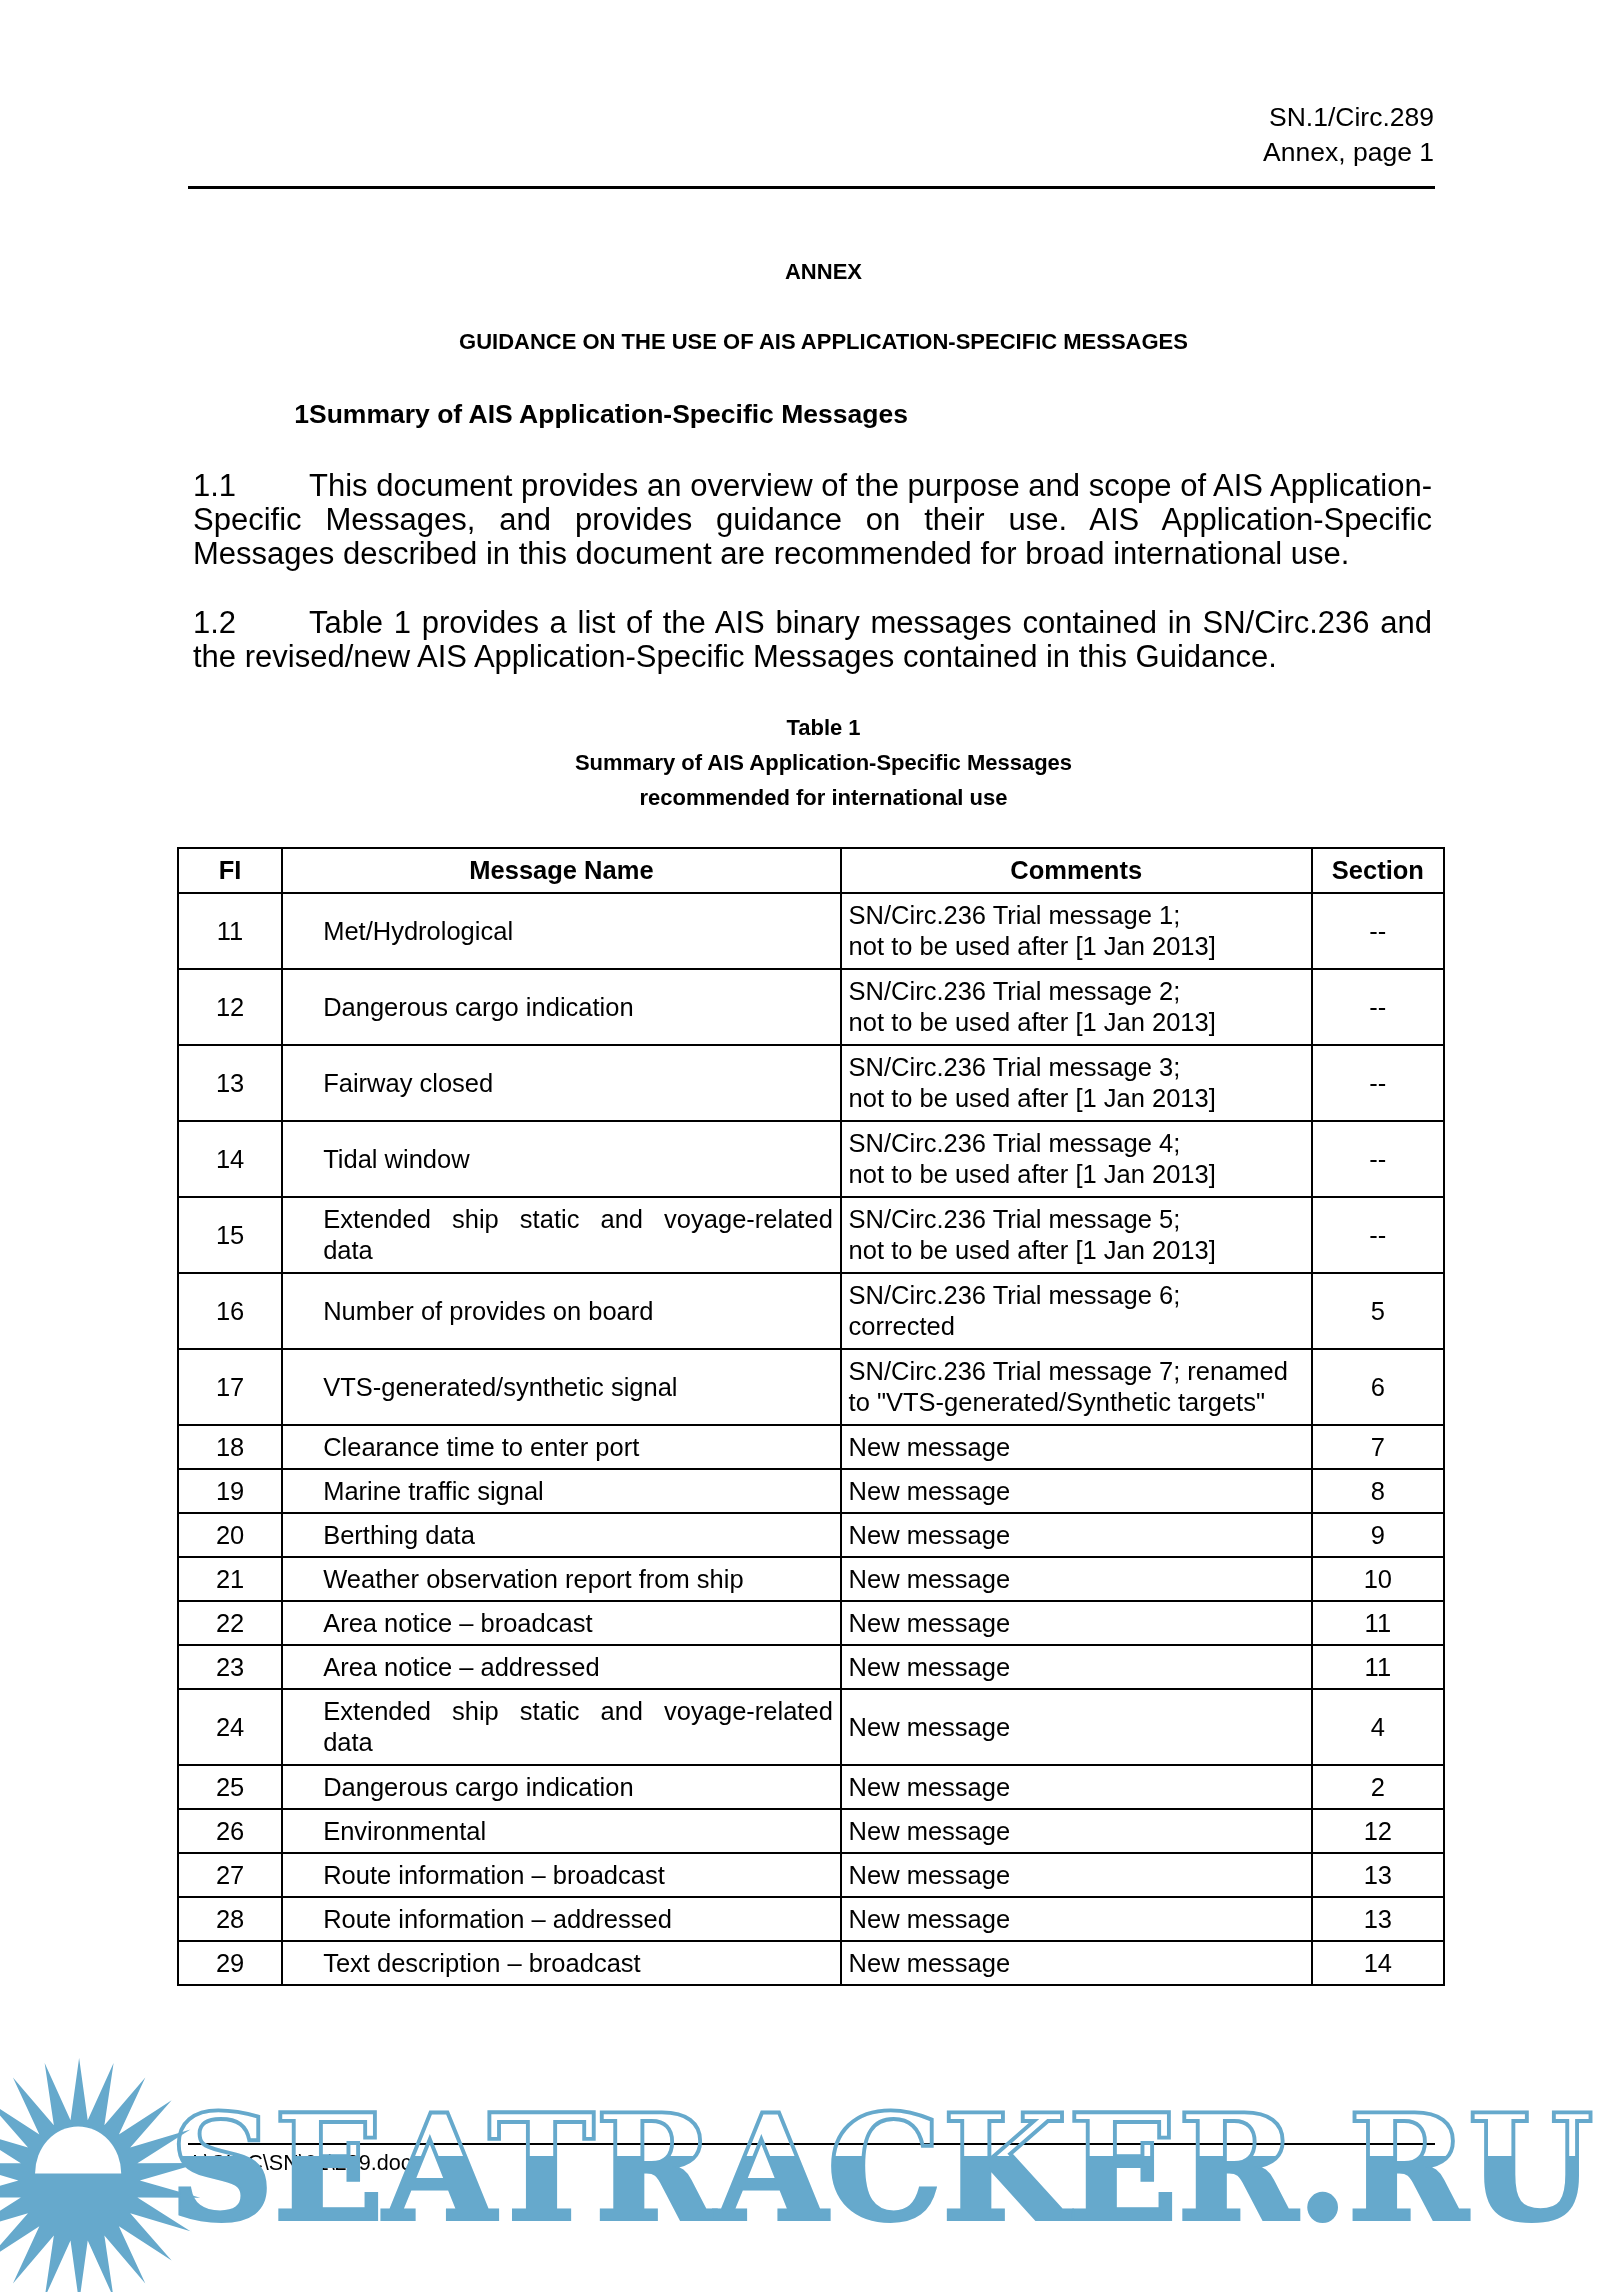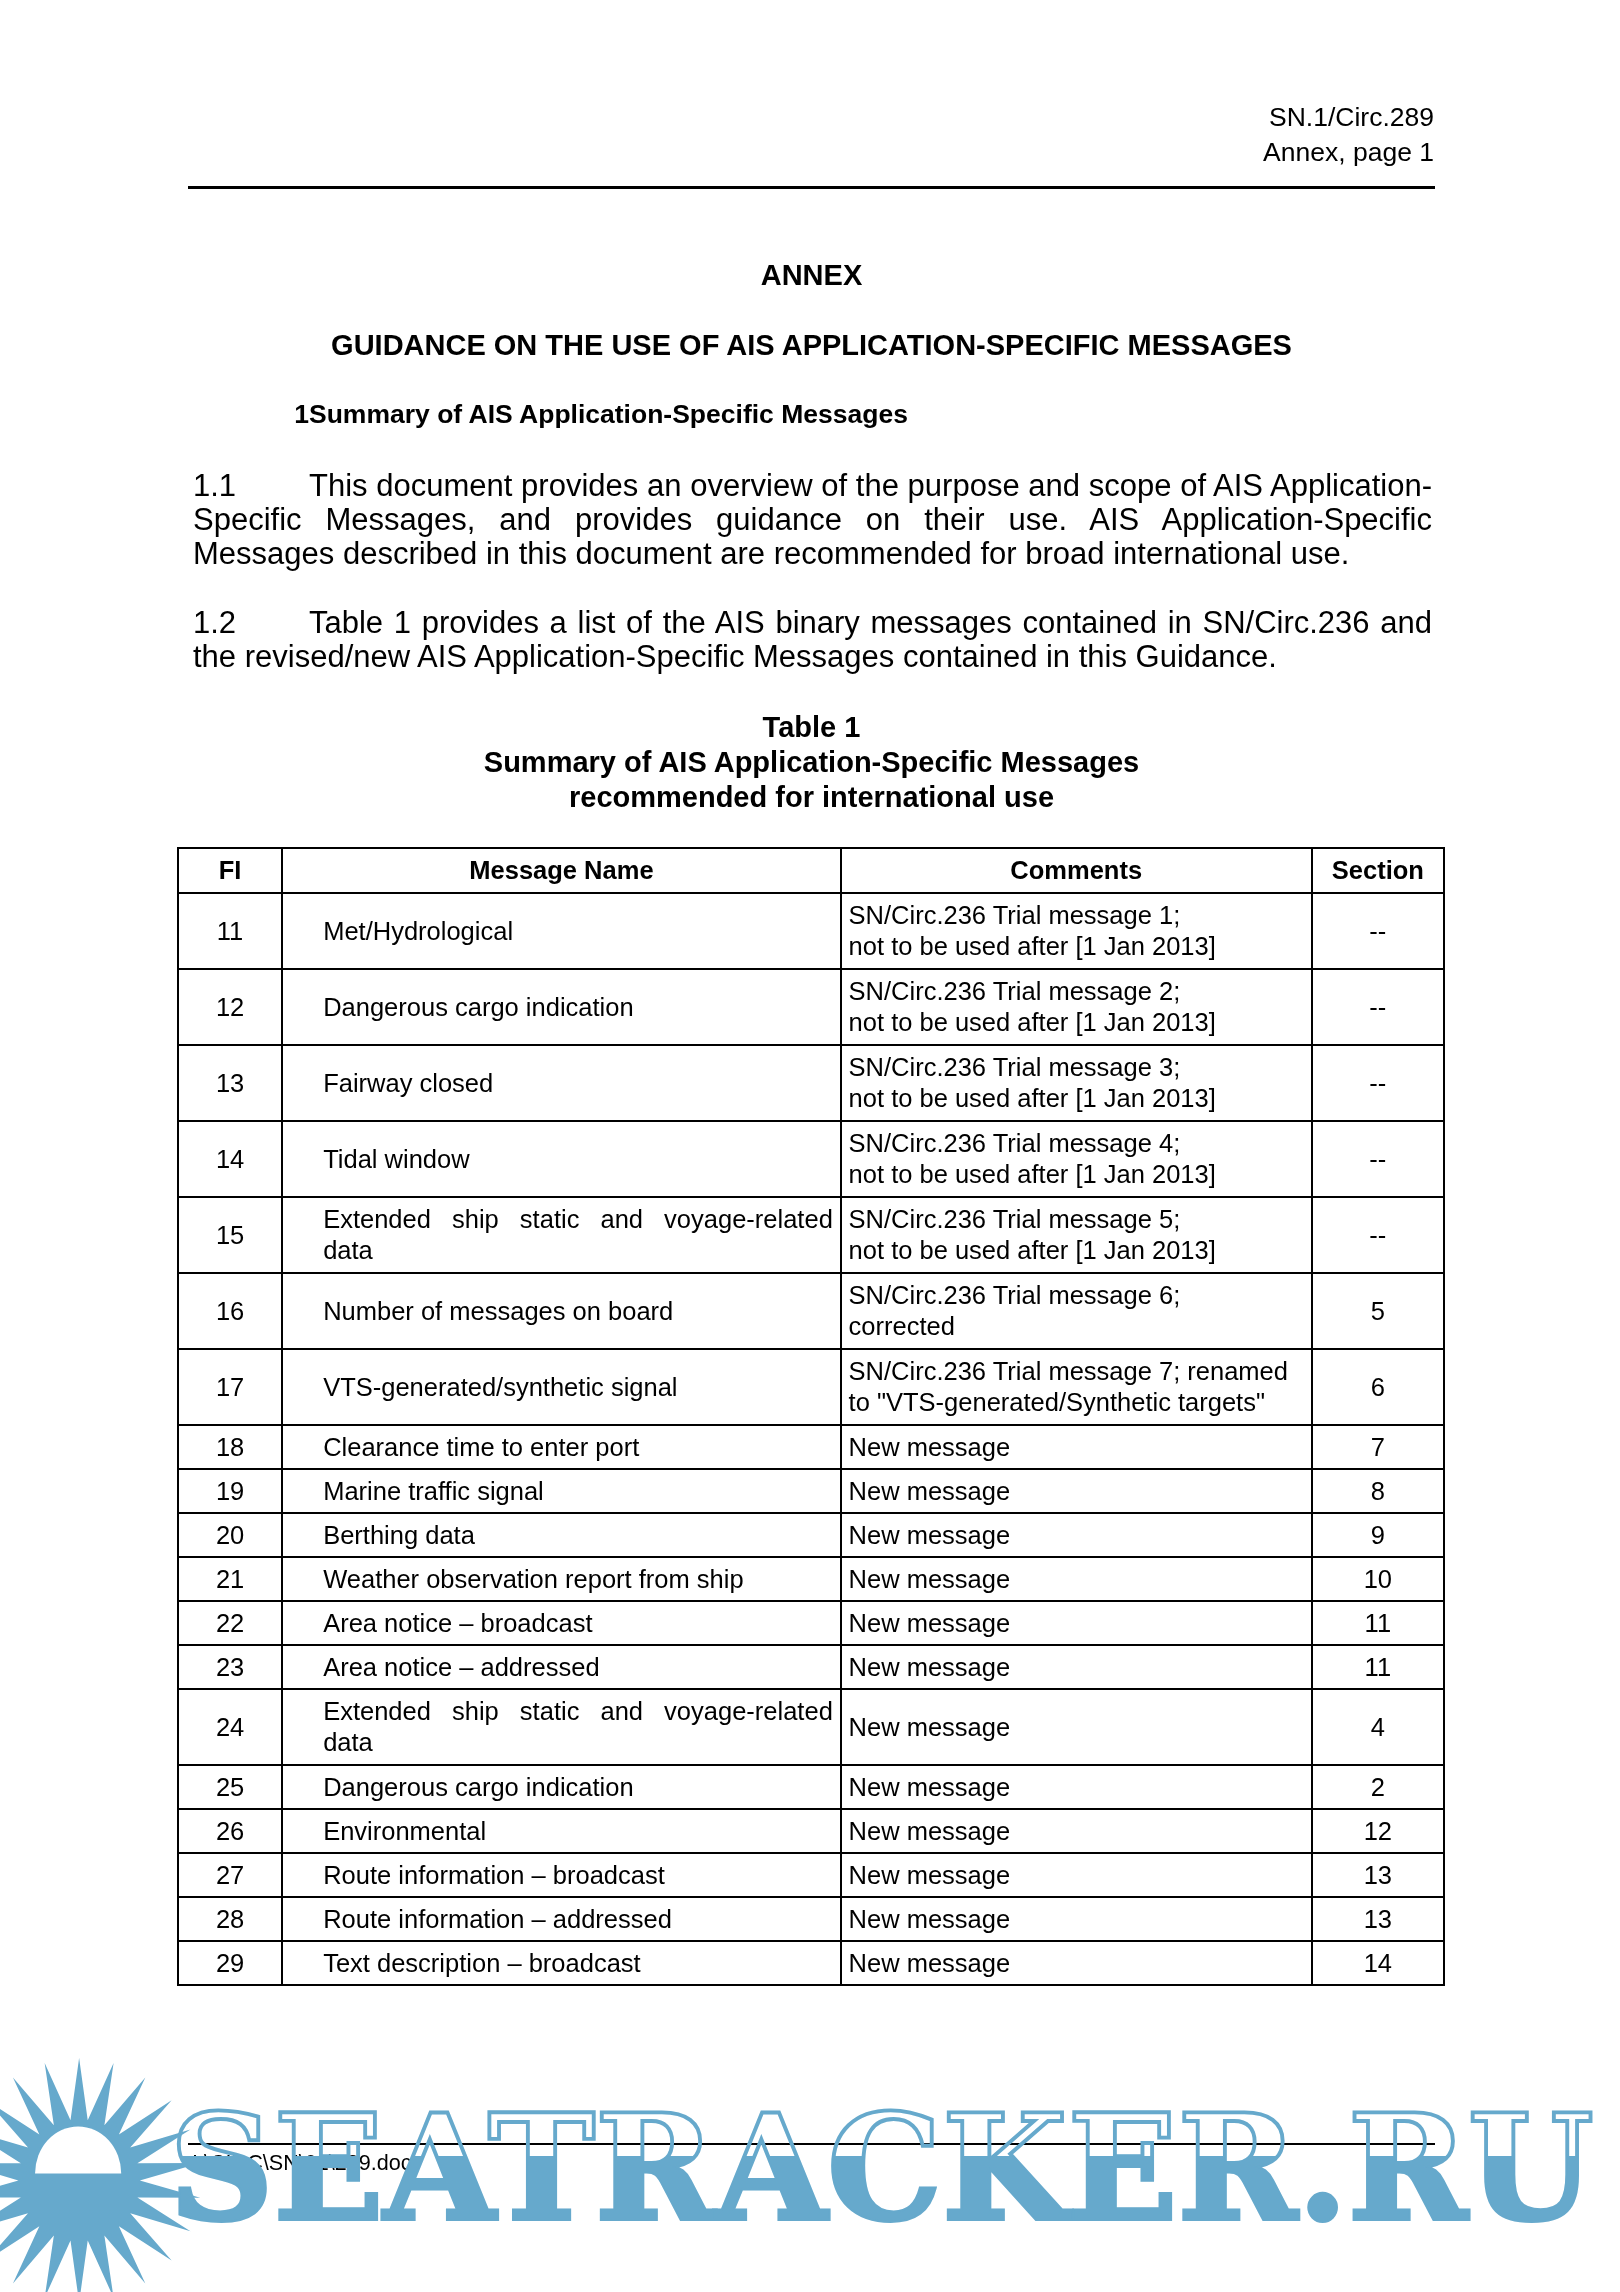--- a/index.html
+++ b/index.html
@@ -1,21 +1,21 @@
 <!DOCTYPE html>
 <html><head>
 <meta charset="utf-8">
 <style>
   html, body { margin: 0; padding: 0; background: #ffffff; }
   body { width: 1620px; height: 2293px; position: relative; overflow: hidden;
          font-family: "Liberation Sans", sans-serif; color: #000; }
   .abs { position: absolute; }
   .hdr-ref { right: 186px; top: 100px; text-align: right; font-size: 26.5px; line-height: 35px; }
   .hdr-rule { left: 188px; top: 186px; width: 1247px; height: 2.9px; background: #000; }
-  .center { left: 188px; width: 1247px; text-align: center; font-weight: bold; font-size: 29px; }
+  .center { left: 200px; width: 1247px; text-align: center; font-weight: bold; font-size: 22px; }
   .h-annex { top: 259px; }
   .h-guid { top: 329px; }
   .sec1 { left: 193px; top: 399px; font-size: 26.5px; font-weight: bold; text-align: right; }
   .sec1 .num { display: inline-block; width: 116px; }
   .para { left: 193px; width: 1239px; font-size: 31px; line-height: 34px; text-align: justify; text-align-last: left; }
   .para .pnum { display: inline-block; width: 116px; text-align-last: left; }
   .p11 { top: 469px; }
   .p12 { top: 606px; }
   .tcap { top: 710px; line-height: 35px; }
   table.t1 { position: absolute; left: 177px; top: 847px; width: 1268px; border-collapse: collapse; font-size: 25.5px; }
@@ -109,21 +109,21 @@
         <td class="c-fi">15</td>
         <td class="c-name">Extended ship static and voyage-related data</td>
         <td class="c-com">
           <div>SN/Circ.236 Trial message 5;</div>
           <div>not to be used after [1 Jan 2013]</div>
         </td>
         <td class="c-sec">--</td>
       </tr>
       <tr class="two">
         <td class="c-fi">16</td>
-        <td class="c-name">Number of messages on board</td>
+        <td class="c-name">Number of provides on board</td>
         <td class="c-com">
           <div>SN/Circ.236 Trial message 6;</div>
           <div>corrected</div>
         </td>
         <td class="c-sec">5</td>
       </tr>
       <tr class="two">
         <td class="c-fi">17</td>
         <td class="c-name">VTS-generated/synthetic signal</td>
         <td class="c-com">

